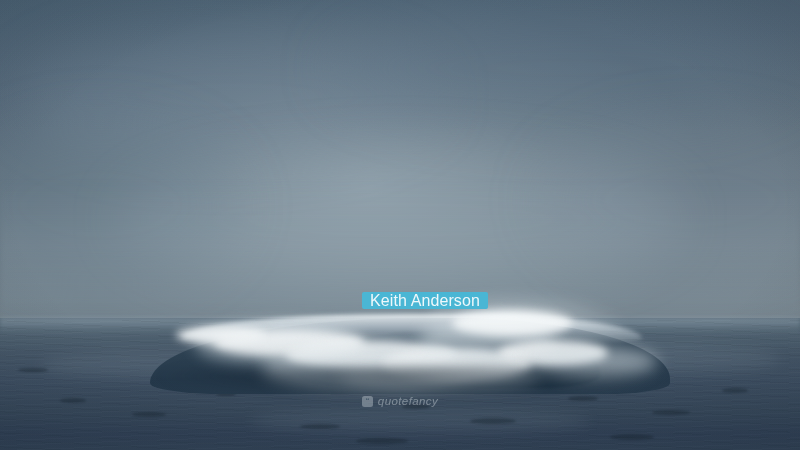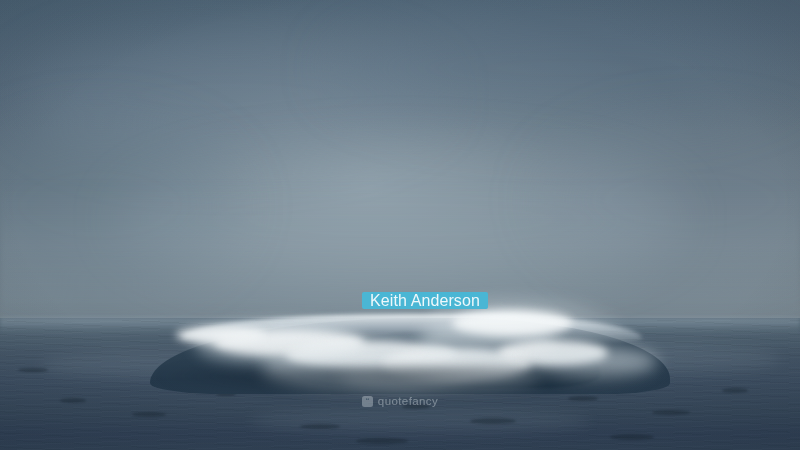--- a/index.html
+++ b/index.html
@@ -274,20 +274,21 @@
     font-size: 8px;
     line-height: 1;
     color: #5a7182;
     font-weight: 700;
     letter-spacing: -0.5px;
   }
   .wm-text {
     font-size: 11.5px;
     color: rgba(240,246,249,0.92);
     letter-spacing: 0.4px;
+    font-style: italic;
   }
 </style>
 </head>
 <body>
 
 <div id="stage">
 
   <div class="sky">
     <div class="cloudbank cb1"></div>
     <div class="cloudbank cb2"></div>

